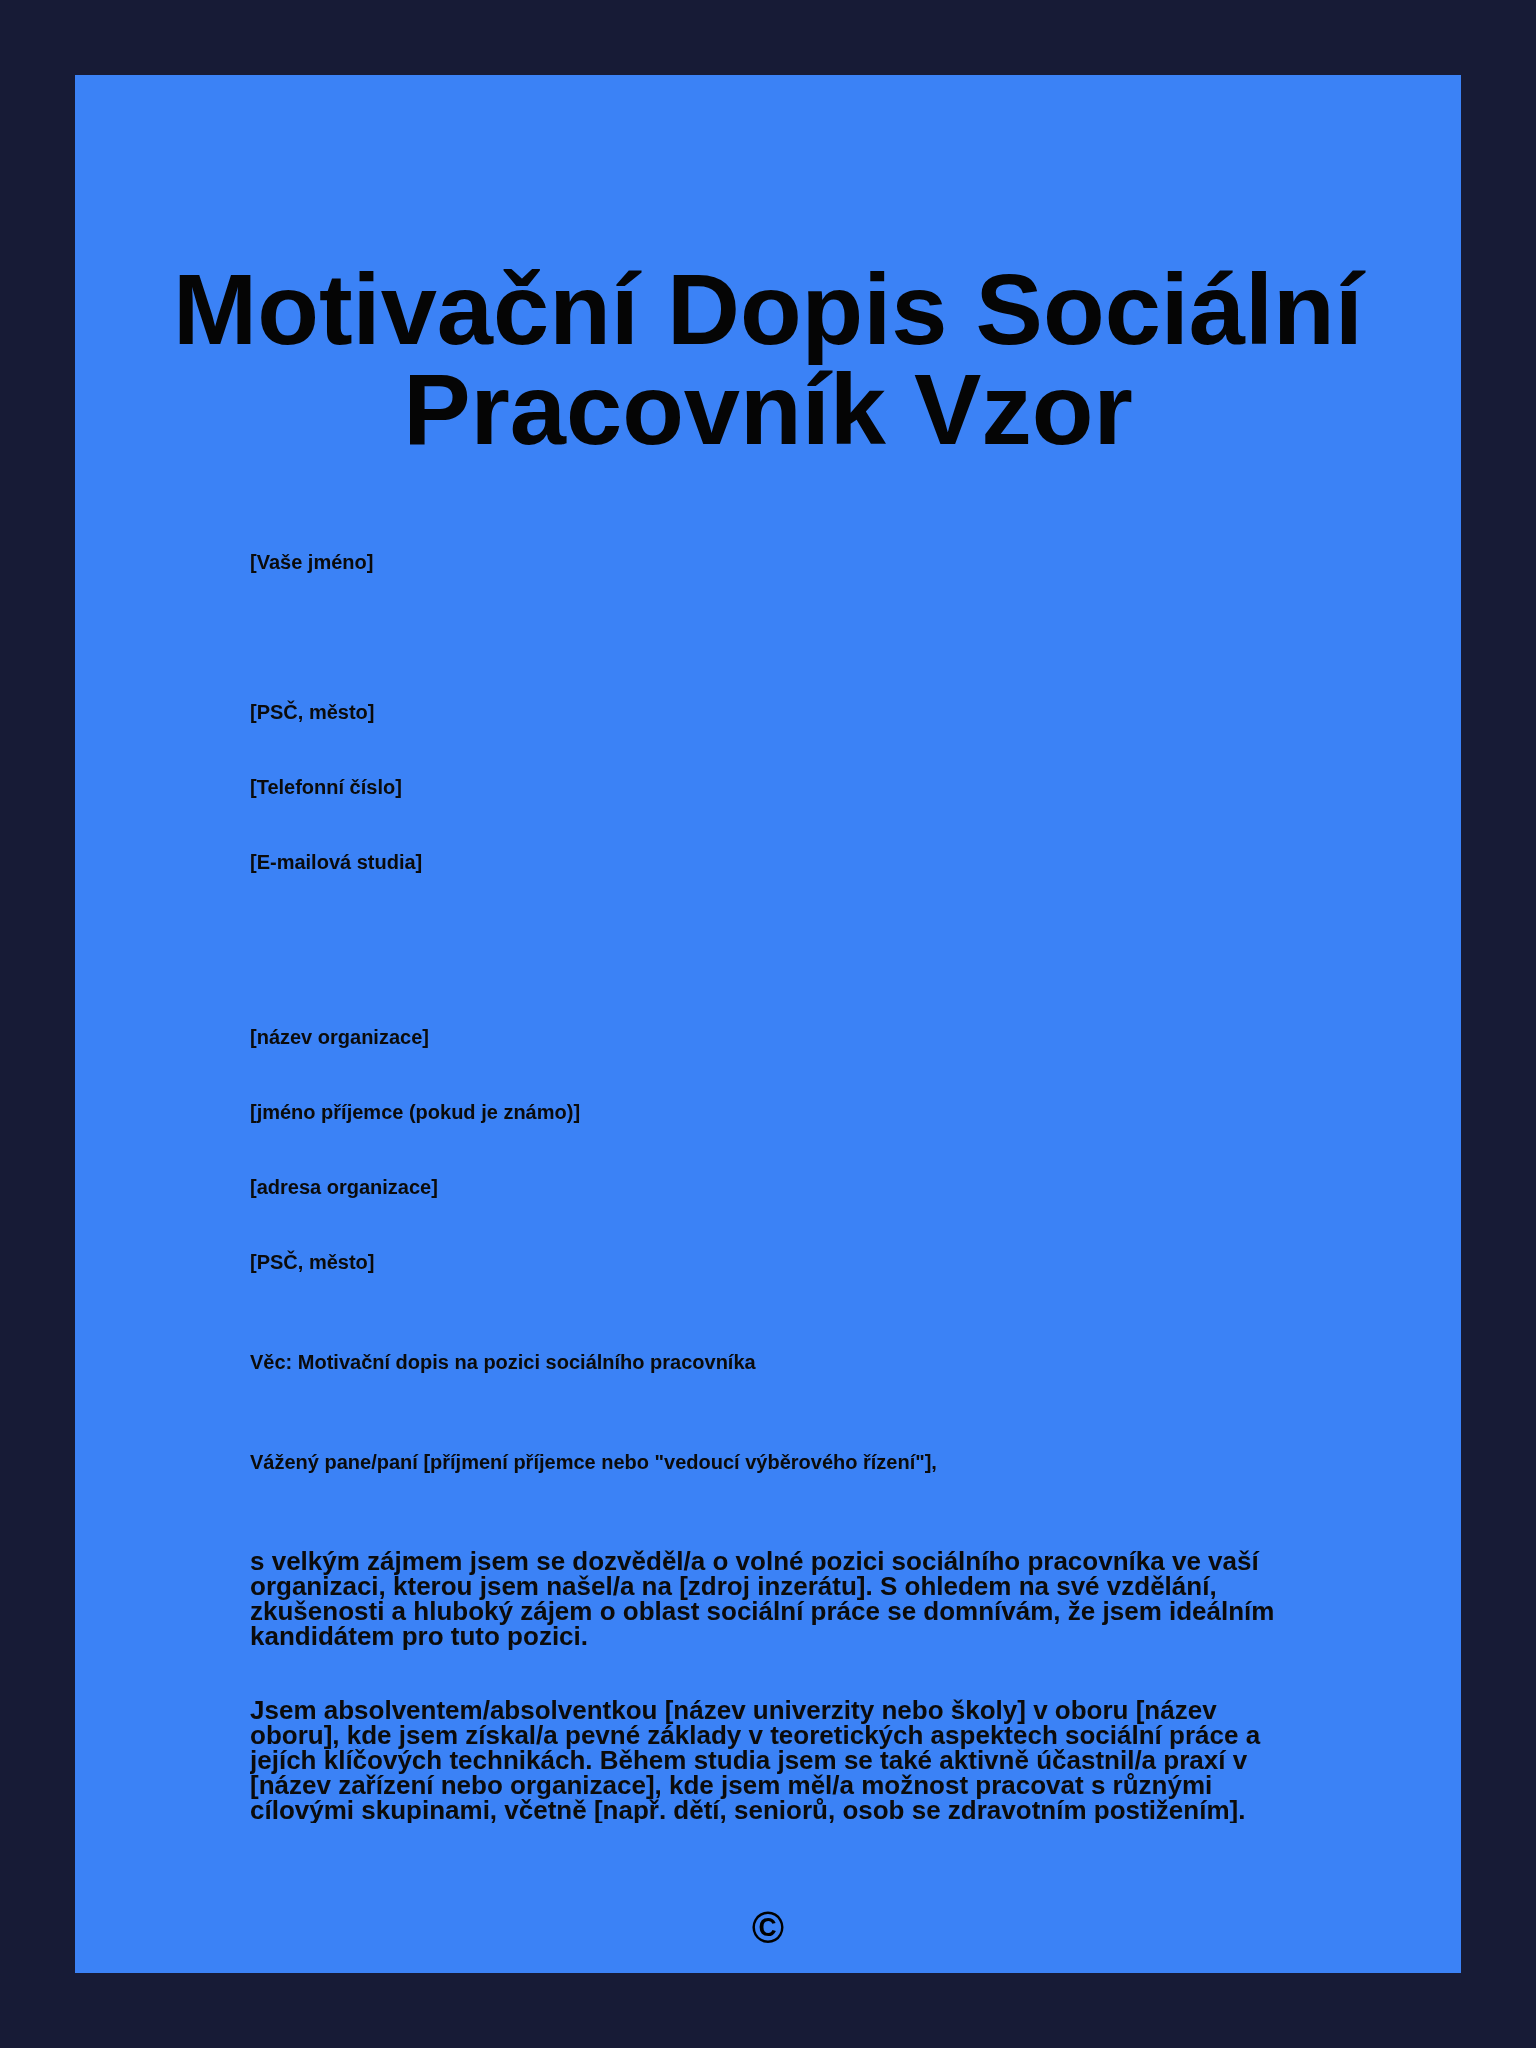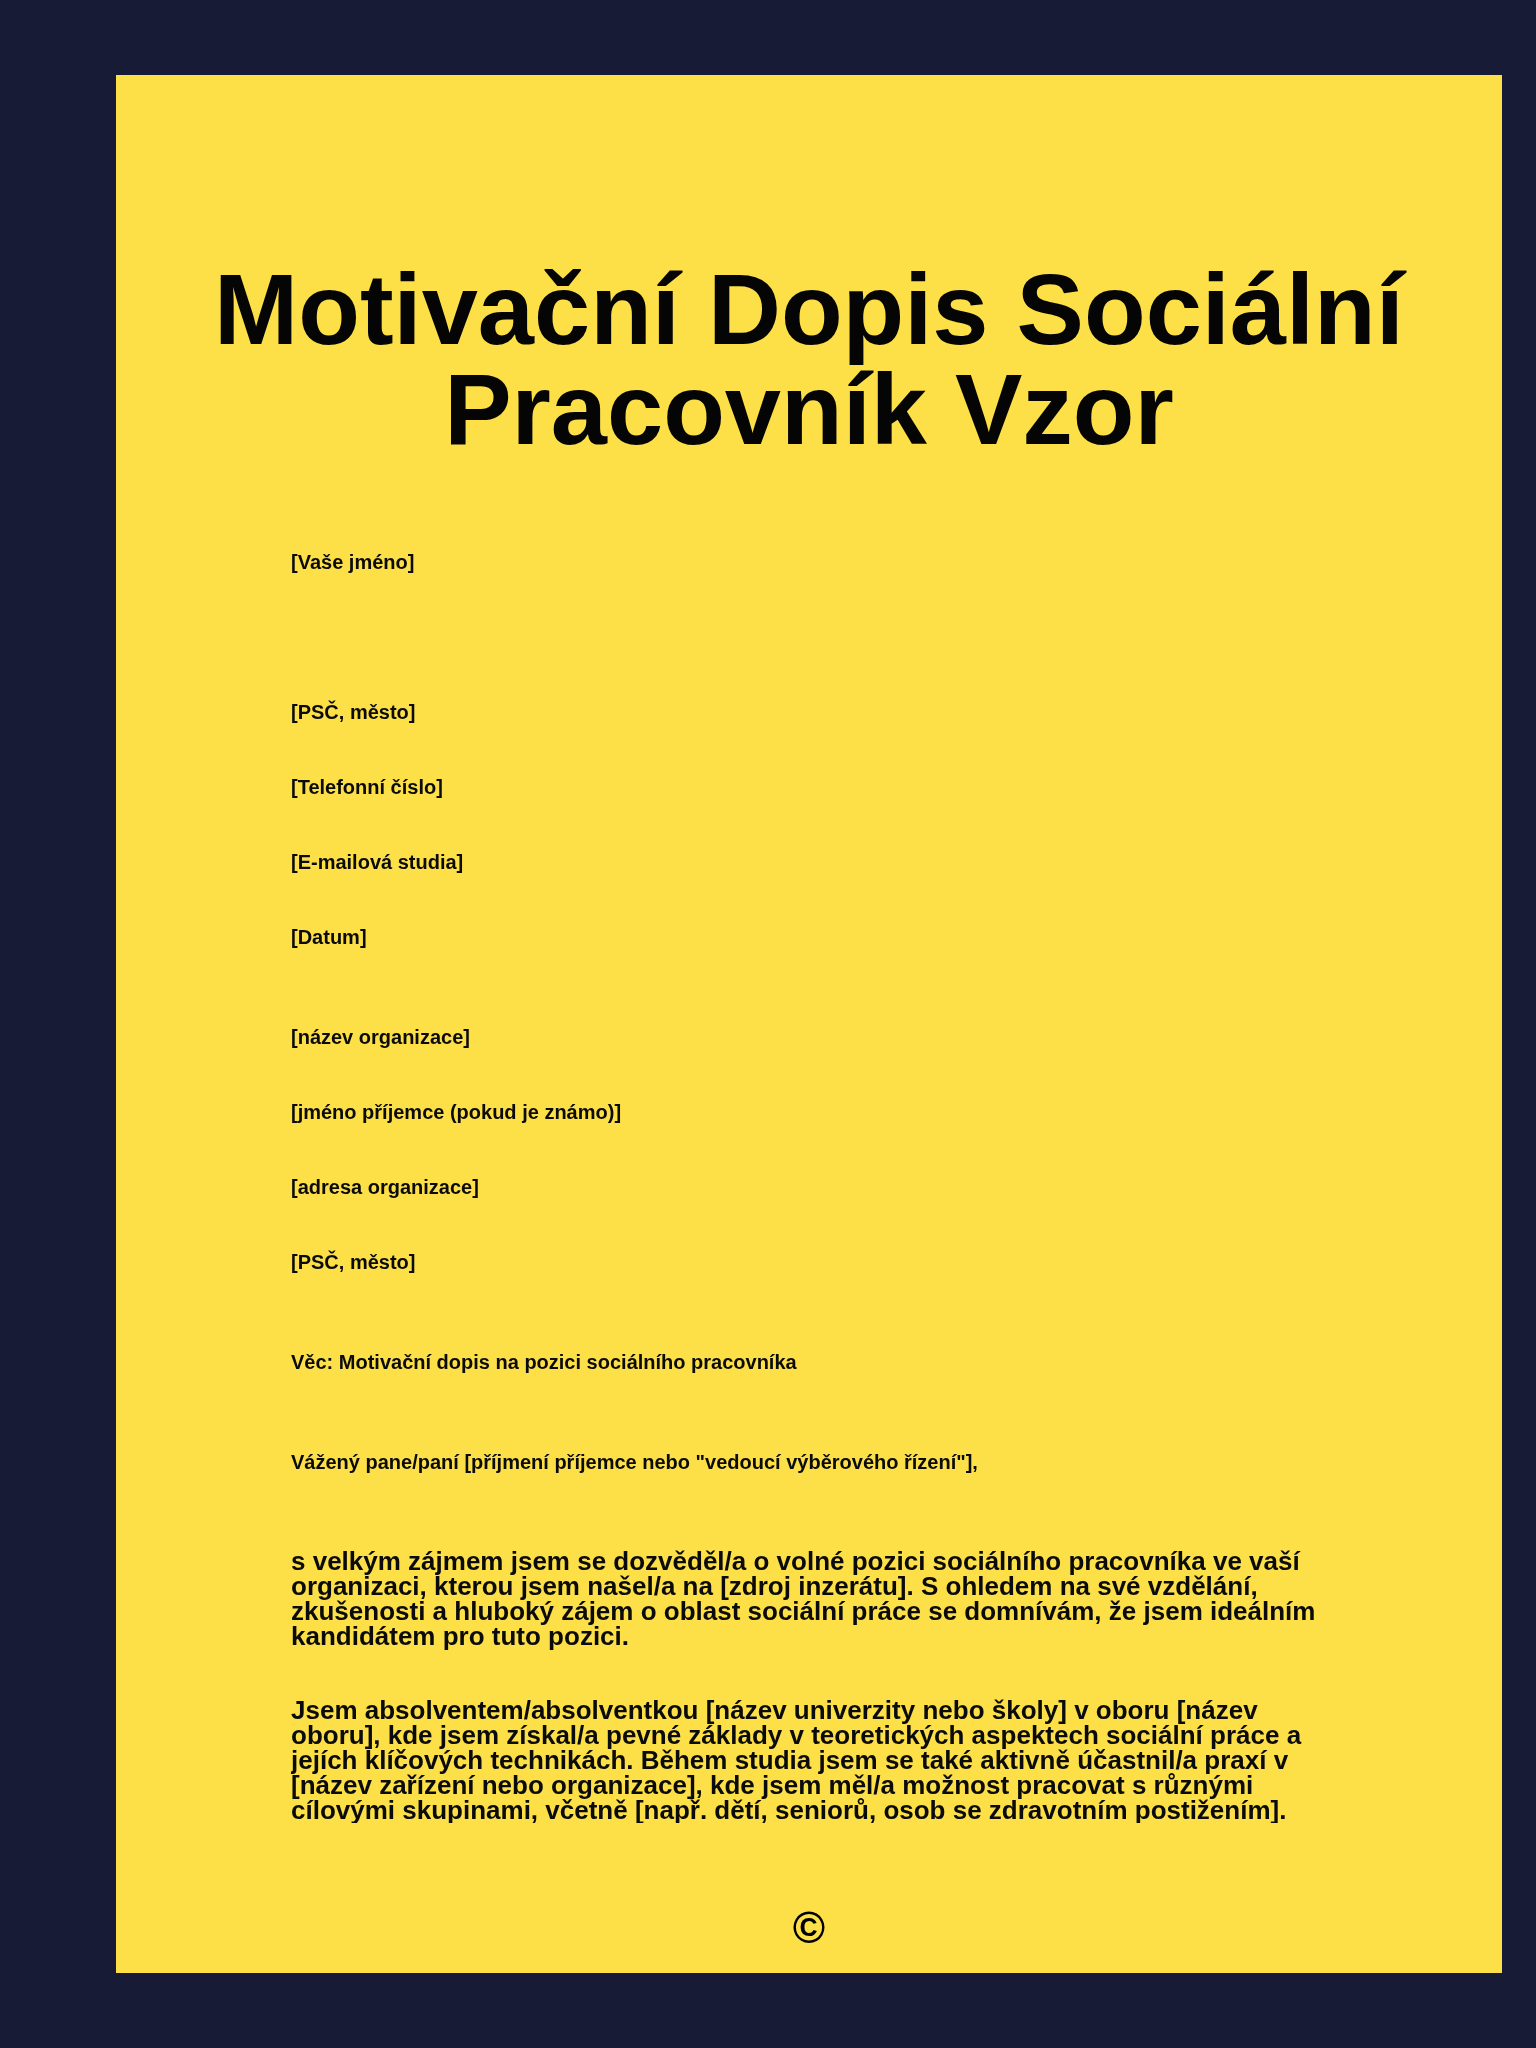--- a/index.html
+++ b/index.html
@@ -13,23 +13,22 @@
       position: relative;
       overflow: hidden;
       font-family: "Liberation Sans", sans-serif;
     }
     .page {
       position: absolute;
       left: 75px;
       top: 75px;
       width: 1386px;
       height: 1898px;
-      background: #fde047;
+      background: #3b82f6;
       overflow: hidden;
-      margin-left: 41px;
     }
     .title {
       position: absolute;
       left: 0;
       top: 184px;
       width: 1386px;
       margin: 0;
       text-align: center;
       font-weight: bold;
       font-size: 101px;
@@ -79,21 +78,20 @@
 <body>
 
 <div class="page">
 
   <h1 class="title">Motivační Dopis Sociální Pracovník Vzor</h1>
 
   <p class="line" style="top:475px">[Vaše jméno]</p>
   <p class="line" style="top:625px">[PSČ, město]</p>
   <p class="line" style="top:700px">[Telefonní číslo]</p>
   <p class="line" style="top:775px">[E-mailová studia]</p>
-  <p class="line" style="top:850px">[Datum]</p>
 
   <p class="line" style="top:950px">[název organizace]</p>
   <p class="line" style="top:1025px">[jméno příjemce (pokud je známo)]</p>
   <p class="line" style="top:1100px">[adresa organizace]</p>
   <p class="line" style="top:1175px">[PSČ, město]</p>
 
   <p class="line" style="top:1275px">Věc: Motivační dopis na pozici sociálního pracovníka</p>
 
   <p class="line" style="top:1375px">Vážený pane/paní [příjmení příjemce nebo "vedoucí výběrového řízení"],</p>
 

